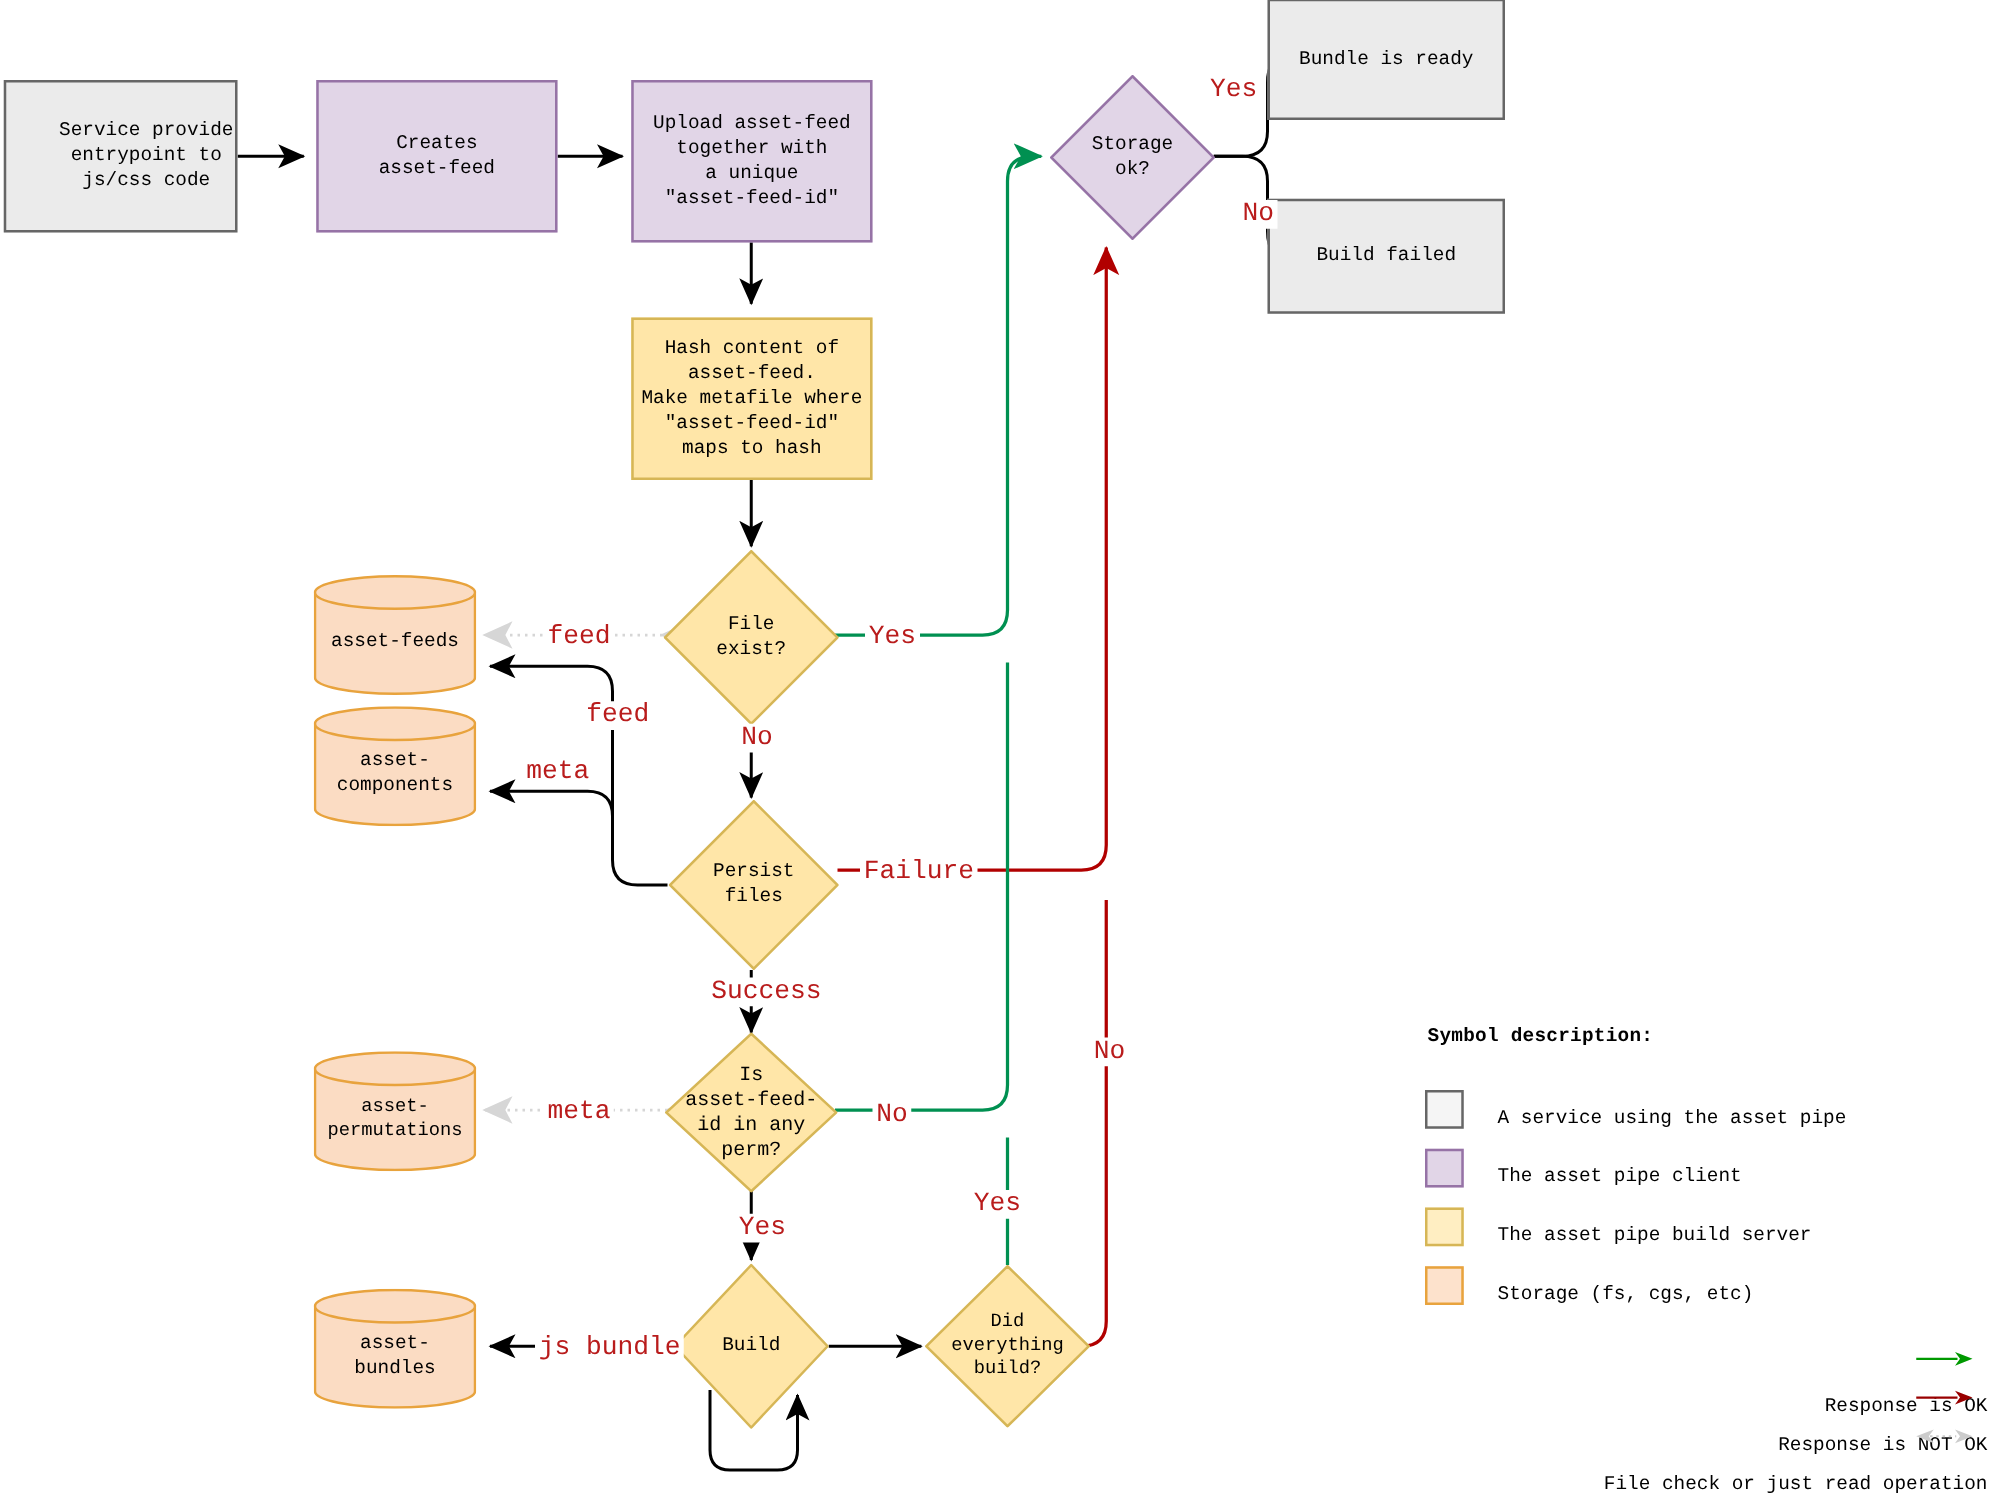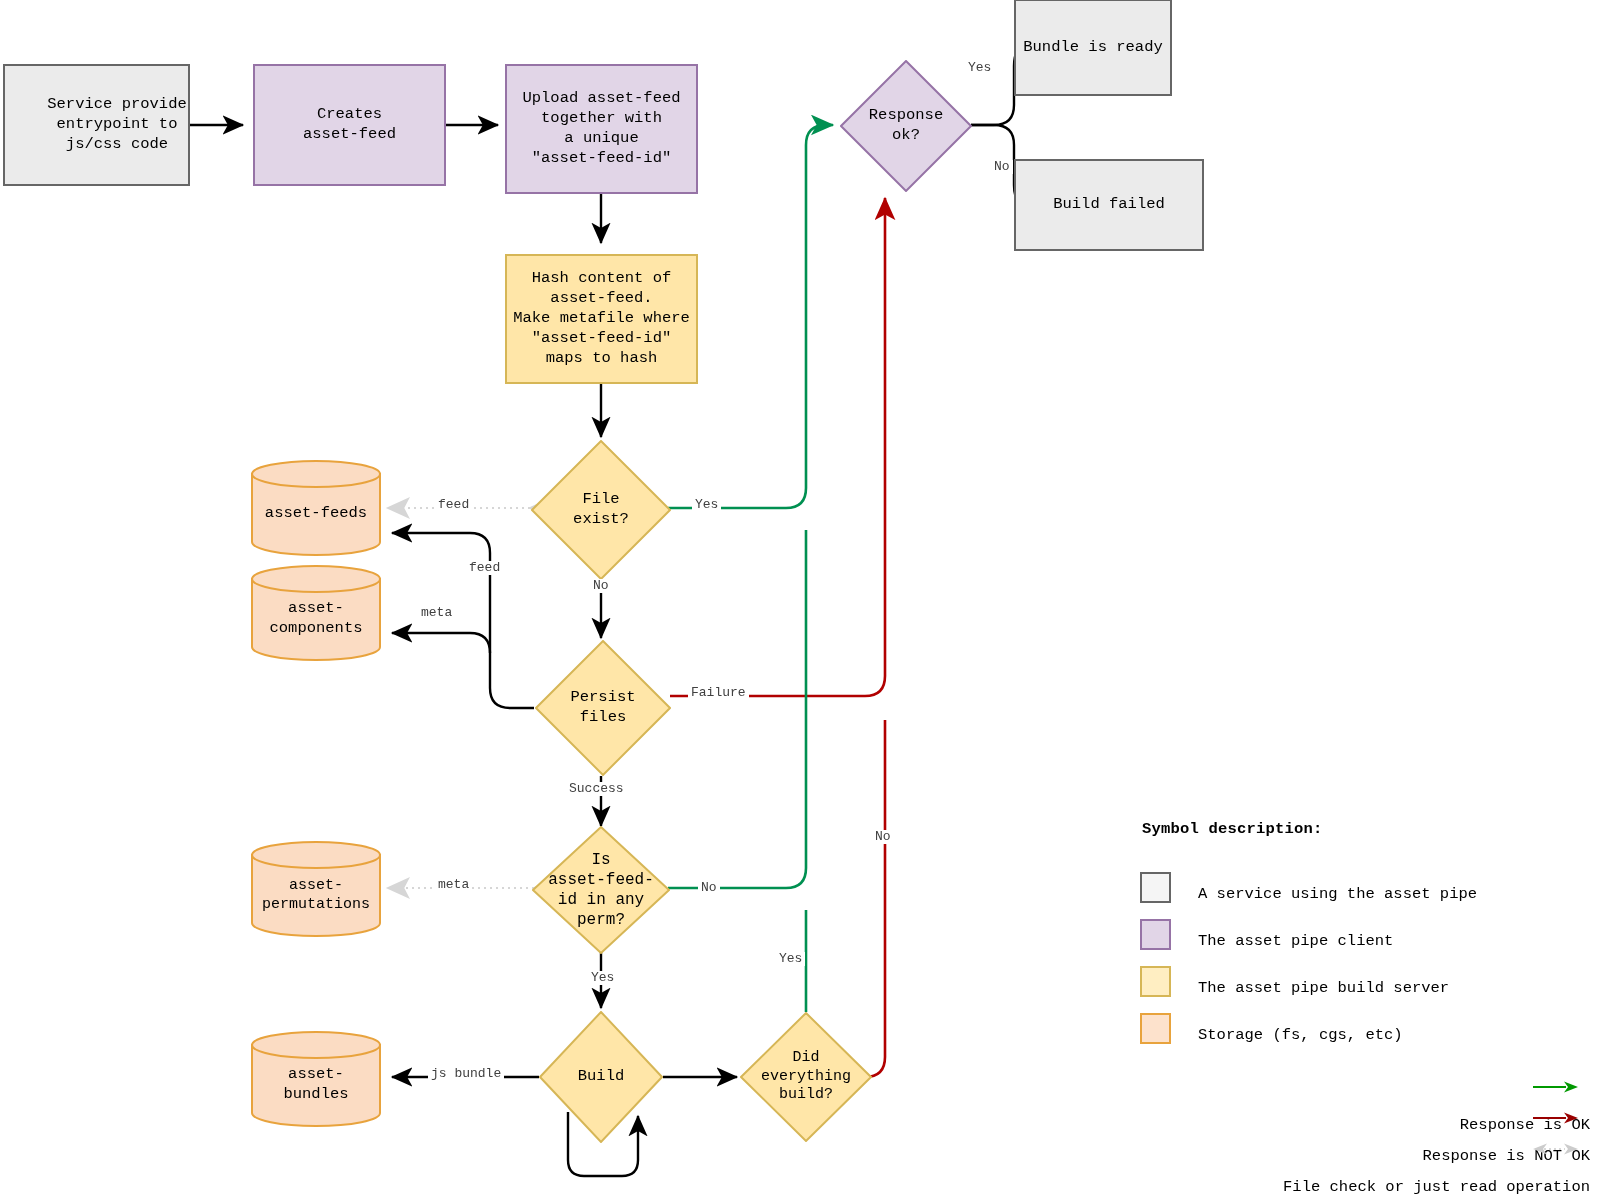--- a/index.html
+++ b/index.html
@@ -65,22 +65,22 @@
     align-items: center;
     justify-content: center;
     text-align: center;
     font-size: 15.5px;
     line-height: 1.28;
     white-space: pre-line;
     color: #000;
   }
   .edge-label {
     position: absolute;
-    font-size: 13px;
-    color: #404040;
+    font-size: 21px;
+    color: #b91c1c;
     background: #ffffff;
     padding: 0 3px;
     white-space: nowrap;
     line-height: 1.1;
   }
   
   #legend {
     position: absolute;
     left: 1140px;
     top: 820px;
@@ -205,33 +205,33 @@
   </div>
 
   <div class="node box server" style="left:505px; top:254px; width:193px; height:130px;">
     <span>Hash content of
 asset-feed.
 Make metafile where
 "asset-feed-id"
 maps to hash</span>
   </div>
 
-  <div class="node box service" style="left:1014px; top:-1px; width:158px; height:97px;">
+  <div class="node box service" style="left:1014px; top:-1px; width:190px; height:97px;">
     <span>Bundle is ready</span>
   </div>
 
   <div class="node box service" style="left:1014px; top:159px; width:190px; height:92px;">
     <span>Build failed</span>
   </div>
 
   <div class="diamond-wrap" style="left:840px; top:60px; width:132px; height:132px;">
     <svg width="132" height="132" viewBox="0 0 132 132">
       <polygon points="66,1 131,66 66,131 1,66" fill="#e1d5e7" stroke="#9673a6" stroke-width="2"></polygon>
     </svg>
-    <div class="diamond-label">Response
+    <div class="diamond-label">Storage
 ok?</div>
   </div>
 
   <div class="diamond-wrap" style="left:531px; top:440px; width:140px; height:140px;">
     <svg width="140" height="140" viewBox="0 0 140 140">
       <polygon points="70,1 139,70 70,139 1,70" fill="#ffe6a8" stroke="#d6b656" stroke-width="2"></polygon>
     </svg>
     <div class="diamond-label">File
 exist?</div>
   </div>

